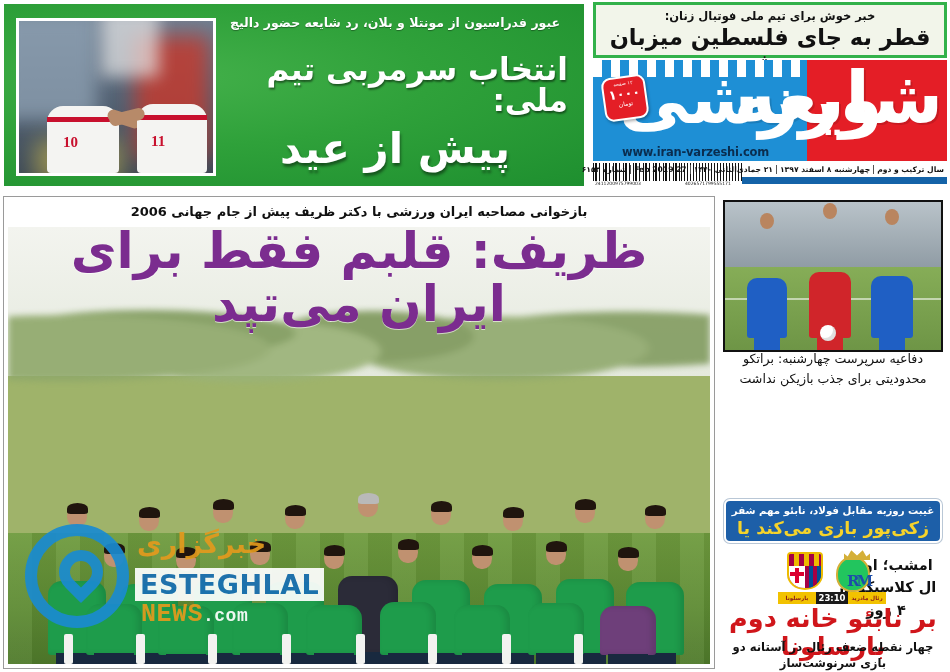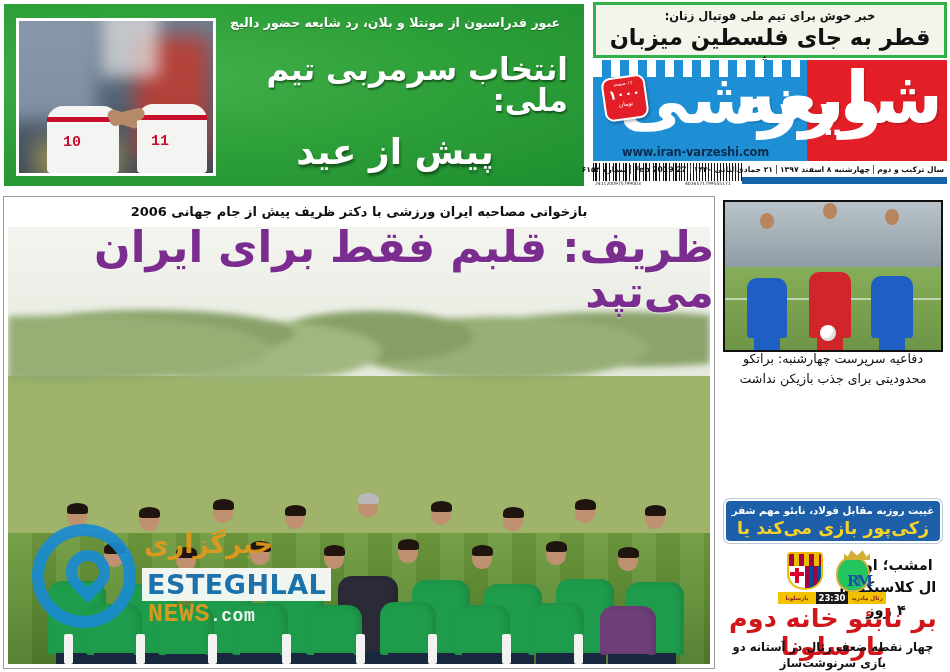--- a/index.html
+++ b/index.html
@@ -17,31 +17,31 @@
     border:3px solid #ffffff;box-sizing:border-box;background:#4a5a6a;overflow:hidden;}
   .gp-sky{position:absolute;left:0;top:0;width:100%;height:100%;
     background:linear-gradient(180deg,#6f7f91 0%,#59687a 40%,#3d4a58 100%);}
   .gp-blur1{position:absolute;left:-10%;top:-5%;width:50%;height:70%;background:#8fa2b4;filter:blur(9px);opacity:.75;}
   .gp-blur2{position:absolute;right:2%;top:10%;width:38%;height:80%;background:#c23b30;filter:blur(10px);opacity:.85;}
   .gp-blur3{position:absolute;right:28%;top:-8%;width:30%;height:45%;background:#e7e7e7;filter:blur(8px);opacity:.7;}
   .gp-blur4{position:absolute;left:8%;bottom:-6%;width:45%;height:28%;background:#d8c24a;filter:blur(11px);opacity:.55;}
   .pl{position:absolute;bottom:0;}
   .pl .torso{position:absolute;bottom:0;width:100%;height:62%;background:#f4f4f2;border-radius:16px 16px 4px 4px;}
   .pl .arm{position:absolute;background:#b78a69;border-radius:8px;}
-  .pl .num{position:absolute;color:#c8102e;font-weight:bold;font-family:Liberation Mono, monospace;}
+  .pl .num{position:absolute;color:#c8102e;font-weight:bold;font-family:Liberation Serif, serif;}
   .p-left{left:28px;width:72px;height:108px;}
   .p-right{left:118px;width:70px;height:112px;}
   .gp-stripe{position:absolute;width:100%;height:5px;background:#c8102e;top:16%;}
 
   .green-text{position:absolute;right:16px;top:10px;width:346px;text-align:center;color:#ffffff;}
   .gt-kicker{font-size:12.5px;font-weight:bold;line-height:1.4;letter-spacing:-.2px;
     text-shadow:0 1px 1px rgba(0,0,0,.35);margin-bottom:22px;}
   .gt-main{font-size:31px;font-weight:bold;line-height:1.02;letter-spacing:-1px;
     text-shadow:1px 2px 2px rgba(0,0,0,.45);text-align:right;}
-  .gt-main2{font-size:36px;font-weight:bold;line-height:1.05;letter-spacing:-1px;margin-top:16px;
+  .gt-main2{font-size:42px;font-weight:bold;line-height:1.05;letter-spacing:-1px;margin-top:10px;
     text-shadow:1px 3px 3px rgba(0,0,0,.45);}
 
   
   .masthead{position:absolute;right:0;top:0;width:360px;height:192px;background:#ffffff;}
   .mh-teaser{position:absolute;left:3px;top:2px;right:3px;height:56px;background:#f2f5ea;
     border:3px solid #32b14a;box-sizing:border-box;text-align:center;}
   .mh-kicker{font-size:11.5px;font-weight:bold;color:#111;margin-top:4px;line-height:1.3;}
   .mh-head{font-size:22.5px;font-weight:bold;color:#111;line-height:1.1;letter-spacing:-.7px;margin-top:1px;}
 
   .mh-logo{position:absolute;left:3px;right:3px;top:60px;height:101px;overflow:hidden;}
@@ -75,22 +75,22 @@
     font-size:7.6px;font-weight:bold;color:#111;direction:rtl;}
   .date-strip span{padding:0 3px;border-left:1px solid #555;white-space:nowrap;}
   .date-strip span:last-child{border-left:none;}
   .blue-rule{position:absolute;right:0;top:14px;width:205px;height:7px;background:#1463a8;}
 
   
   .main-col{position:absolute;left:3px;top:196px;width:712px;height:473px;
     border:1px solid #9a9a9a;box-sizing:border-box;background:#ffffff;overflow:hidden;}
   .main-kicker{position:absolute;right:0;left:0;top:7px;text-align:center;font-size:13px;
     font-weight:bold;color:#111;letter-spacing:-.1px;}
-  .main-head{position:absolute;right:0;left:0;top:28px;color:#7b2c8f;
-    font-size:43px;font-weight:bold;letter-spacing:-2px;line-height:1.05;z-index:4;
+  .main-head{position:absolute;right:0;left:0;top:28px;text-align:center;color:#7b2c8f;
+    font-size:50px;font-weight:bold;letter-spacing:-2px;line-height:1.05;z-index:4;
     text-shadow:0 1px 0 rgba(255,255,255,.6);}
   .main-photo{position:absolute;left:4px;right:4px;top:30px;bottom:4px;overflow:hidden;background:#9fb36a;}
   .mp-sky{position:absolute;left:0;top:0;width:100%;height:34%;background:linear-gradient(#f3f4ef,#e4e9dd);}
   .mp-trees{position:absolute;left:0;top:4%;width:100%;height:34%;
     background:
       radial-gradient(ellipse at 8% 70%, #8fa86a 0 22%, transparent 23%),
       radial-gradient(ellipse at 20% 60%, #7f9a5c 0 18%, transparent 19%),
       radial-gradient(ellipse at 34% 72%, #9ab277 0 20%, transparent 21%),
       radial-gradient(ellipse at 52% 62%, #7d975a 0 19%, transparent 20%),
       radial-gradient(ellipse at 70% 70%, #90a96d 0 21%, transparent 22%),
@@ -102,21 +102,21 @@
     background:repeating-linear-gradient(90deg,rgba(255,255,255,.05) 0 24px,rgba(0,0,0,.05) 24px 48px);}
   .team{position:absolute;left:0;right:0;top:26%;bottom:2%;}
   .tm{position:absolute;bottom:0;}
   .tm .body{position:absolute;bottom:0;width:100%;height:56%;background:#1e9c4b;border-radius:14px 14px 3px 3px;
     box-shadow:inset -4px 0 6px rgba(0,0,0,.12);}
   .tm .legs{position:absolute;bottom:-34%;left:14%;width:72%;height:36%;background:#18293f;border-radius:0 0 5px 5px;}
   .tm .hd{position:absolute;width:20px;height:23px;left:50%;margin-left:-10px;top:-19px;border-radius:50% 50% 46% 46%;background:#c09170;}
   .tm .hr{position:absolute;width:21px;height:11px;left:50%;margin-left:-10.5px;top:-20px;border-radius:50% 50% 18% 18%;background:#20150e;}
   .mp-white{position:absolute;left:0;bottom:0;width:100%;height:14%;}
   .sock{position:absolute;bottom:0;width:9px;height:30px;background:#f2f2f0;border-radius:2px;}
-  .wm{position:absolute;left:24px;bottom:24px;width:252px;height:118px;opacity:.92;z-index:6;}
+  .wm{position:absolute;left:17px;bottom:24px;width:252px;height:118px;opacity:.92;z-index:6;}
   .wm-ring{position:absolute;left:0;top:2px;width:104px;height:104px;border-radius:50%;
     border:12px solid #1a8bd0;box-sizing:border-box;}
   .wm-ring:after{content:"";position:absolute;left:22px;top:14px;width:44px;height:44px;border-radius:50% 50% 50% 0;
     transform:rotate(-45deg);border:11px solid #1a8bd0;box-sizing:border-box;}
   .wm-fa{position:absolute;left:112px;top:6px;color:#e39a1d;font-size:27px;font-weight:bold;}
   .wm-e{position:absolute;left:110px;top:46px;background:#ffffff;color:#1a6fb5;font-size:27px;font-weight:bold;
     font-family:"DejaVu Sans",sans-serif;direction:ltr;letter-spacing:.5px;padding:1px 5px;}
   .wm-n{position:absolute;left:116px;top:78px;color:#e39a1d;font-size:25px;font-weight:bold;
     font-family:Liberation Mono, monospace;direction:ltr;letter-spacing:.5px;}
   .wm-n em{font-style:normal;color:#ffffff;font-size:18px;}
@@ -437,21 +437,21 @@
           </div>
       </div>
       <div class="crest crest-real">
         <div class="cr-shield">
             <div class="cr-mono">RM</div>
           </div>
         <div class="cr-crown"></div>
       </div>
       <div class="score-bar">
         <div class="sb-team">رئال مادرید</div>
-        <div class="sb-time">23:30</div>
+        <div class="sb-time">23:10</div>
         <div class="sb-team">بارسلونا</div>
       </div>
     </div>
 
     <div class="bot-head">بر نابئو خانه دوم بارسلونا</div>
     <div class="bot-sub">چهار نقطه ضعف رئال در آستانه دو بازی سرنوشت‌ساز</div>
   </div>
 </div>
 
 </body></html>

